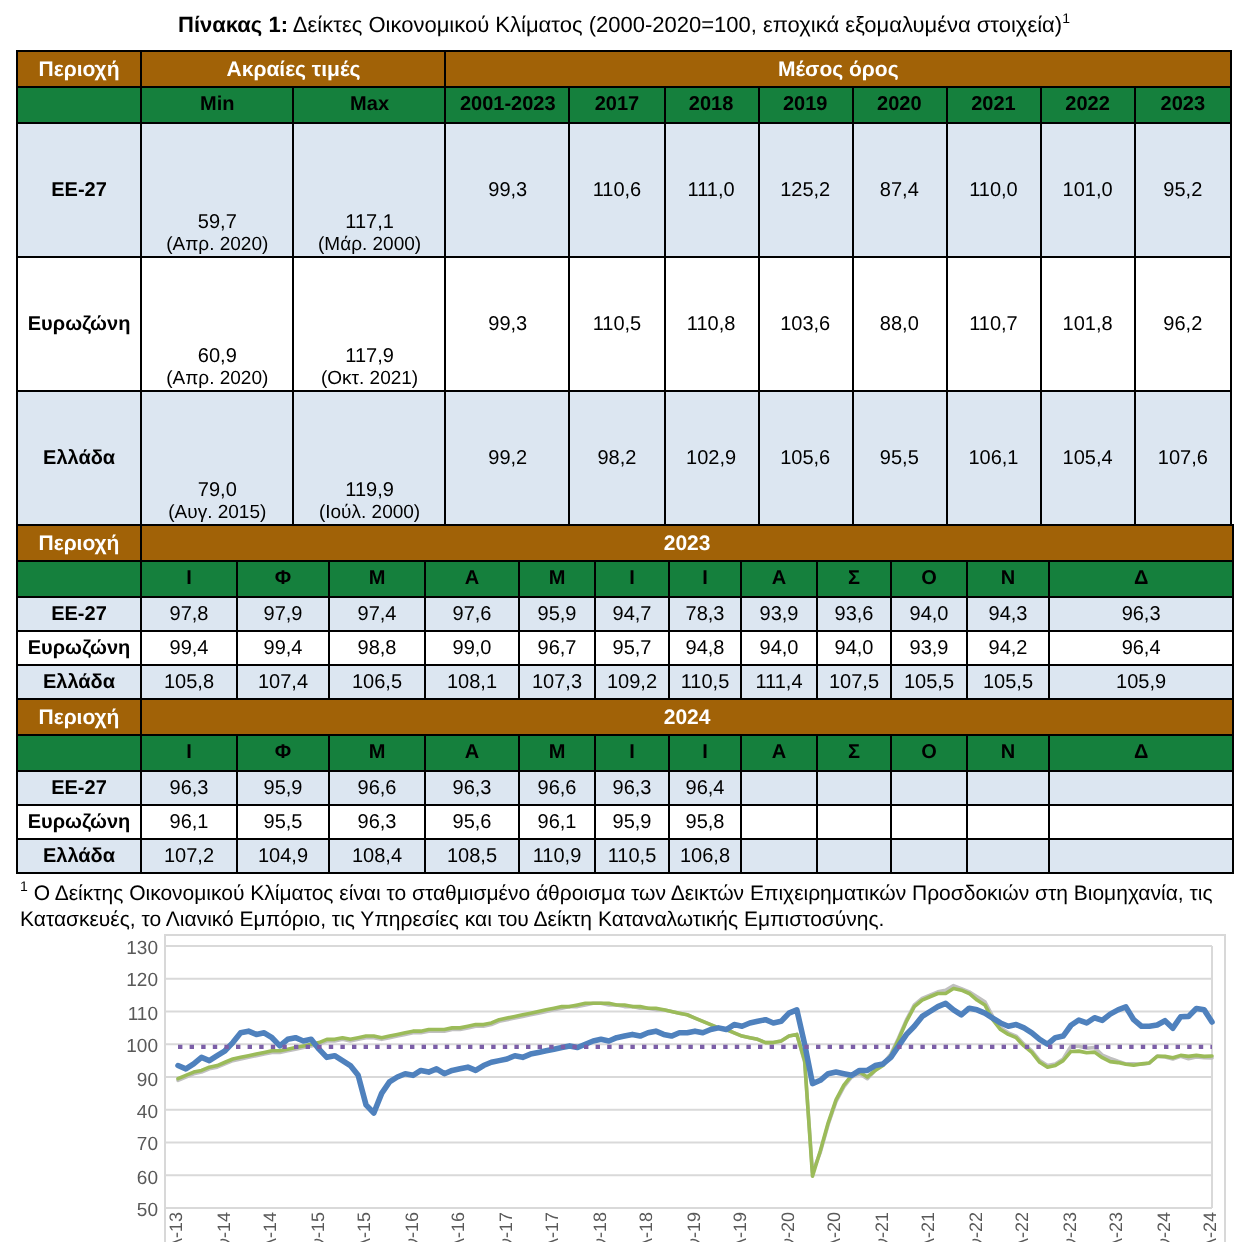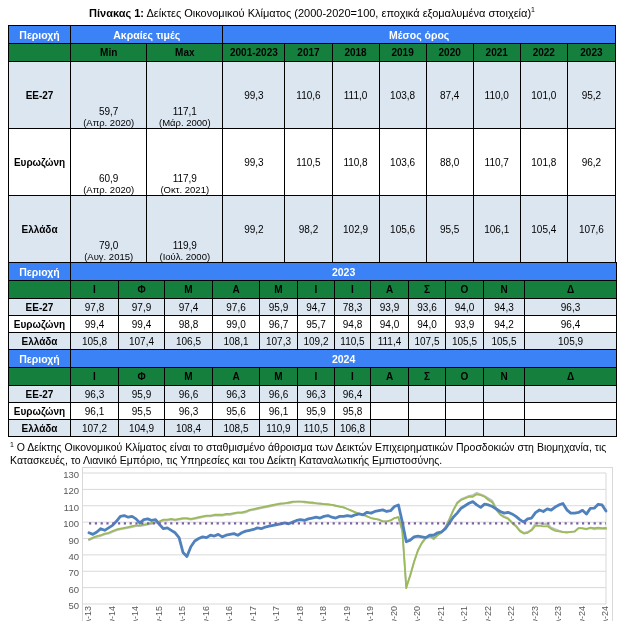--- a/index.html
+++ b/index.html
@@ -4,21 +4,21 @@
 <style>
   html,body{margin:0;padding:0;background:#fff;}
   body{font-family:"Liberation Sans",sans-serif;color:#000;}
   .page{width:624px;height:621px;position:relative;overflow:hidden;background:#fff;}
   sup{font-size:7px;vertical-align:super;line-height:0;}
   .tbl-title{text-align:center;font-size:11px;padding-top:7px;margin-bottom:6px;}
   .tbl-title b{font-weight:bold;}
   table{border-collapse:collapse;table-layout:fixed;width:608px;margin-left:8px;}
   .mtable{margin-top:-1px;}
   td{border:1px solid #000;text-align:center;font-size:10px;padding:0 1px;overflow:hidden;white-space:nowrap;vertical-align:middle;}
-  tr.hdr td{background:#3b82f6;color:#fff;font-weight:bold;height:17px;font-size:10.5px;margin-left:12px;}
+  tr.hdr td{background:#a16207;color:#fff;font-weight:bold;height:17px;font-size:10.5px;margin-left:12px;}
   tr.sub td{font-weight:bold;height:17px;background:#15803d;}
   tr.mrow td{height:16px;}
   tr.srow td{height:25px;}
   tr.zebra td{background:#DCE6F1;}
   td.region{font-weight:bold;}
   .mm-val{font-size:10px;line-height:11px;margin-top:44px;}
   .mm-date{font-size:9.5px;line-height:11px;}
   .footnote{width:606px;margin:4px 8px 0 10px;font-size:10.5px;line-height:13px;text-align:left;}
   .source{margin:1px 0 0 10px;font-size:10.5px;line-height:13px;}
   .source b{font-weight:bold;}
@@ -85,21 +85,21 @@
             <div class="mm-val">59,7</div>
             <div class="mm-date">(Απρ. 2020)</div>
           </td>
           <td>
             <div class="mm-val">117,1</div>
             <div class="mm-date">(Μάρ. 2000)</div>
           </td>
           <td>99,3</td>
           <td>110,6</td>
           <td>111,0</td>
-          <td>103,8</td>
+          <td>125,2</td>
           <td>87,4</td>
           <td>110,0</td>
           <td>101,0</td>
           <td>95,2</td>
         </tr>
         <tr class="srow">
           <td class="region">Ευρωζώνη</td>
           <td>
             <div class="mm-val">60,9</div>
             <div class="mm-date">(Απρ. 2020)</div>

